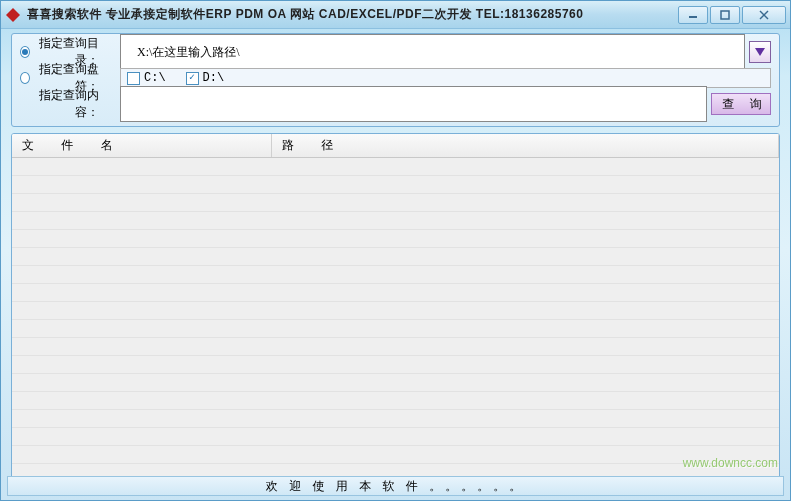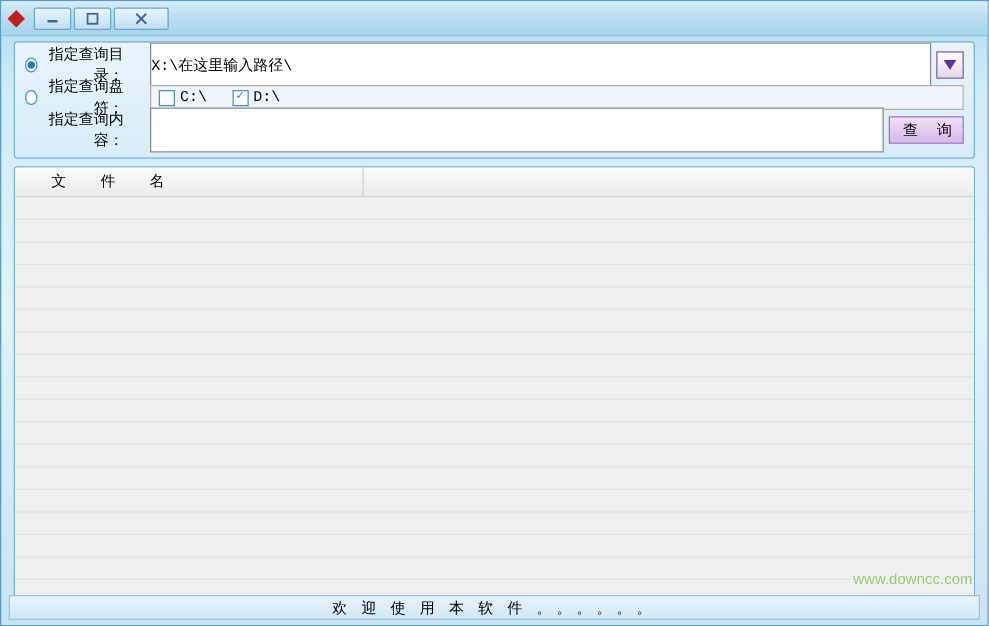--- a/index.html
+++ b/index.html
@@ -97,22 +97,22 @@
   width: 6px;
   height: 6px;
   background: #2a7ab8;
   border-radius: 50%;
 }
 .text-input {
   flex: 1;
   height: 36px;
   border: 1px solid #888;
   background: #fff;
-  padding: 0 0;
-  font-family: Liberation Mono, monospace;
+  padding: 0 16px;
+  font-family: Liberation Serif, serif;
   font-size: 12px;
 }
 .dropdown-btn {
   width: 22px;
   height: 22px;
   background: linear-gradient(to bottom, #fff, #e8d8f0);
   border: 1px solid #8060a0;
   margin-left: 4px;
   display: flex;
   align-items: center;
@@ -170,21 +170,20 @@
   background: linear-gradient(to bottom, #fafafa, #ececec);
   border-bottom: 1px solid #c8c8c8;
 }
 .th {
   border-right: 1px solid #d0d0d0;
   display: flex;
   align-items: center;
   padding: 0 10px;
   color: #000;
   letter-spacing: 12px;
-  margin-left: 19px;
 }
 .th.col1 { width: 260px; }
 .th.col2 { flex: 1; }
 .table-body {
   height: 332px;
   background: #efefef;
 }
 .trow {
   height: 18px;
   border-bottom: 1px solid #e2e2e2;
@@ -229,20 +228,21 @@
 <body>
 
 <div class="window">
 
   <div class="titlebar">
     <span class="titlebar-icon">
       <svg width="14" height="14" viewBox="0 0 14 14">
           <polygon points="7,0 14,7 7,14 0,7" fill="#c02020"></polygon>
         </svg>
     </span>
+    <span class="titlebar-text">喜喜搜索软件    专业承接定制软件ERP PDM OA 网站 CAD/EXCEL/PDF二次开发 TEL:18136285760</span>
     <div class="win-buttons">
       <div class="win-btn">
         <svg width="10" height="10">
             <line x1="1" y1="7" x2="9" y2="7" stroke="#3a6a90" stroke-width="2"></line>
           </svg>
       </div>
       <div class="win-btn">
         <svg width="10" height="10">
             <rect x="1" y="1" width="8" height="8" fill="none" stroke="#3a6a90" stroke-width="1.5"></rect>
           </svg>
@@ -296,20 +296,21 @@
         </div>
         <input class="text-input" type="text" value="" style="">
         <div class="search-btn">查 询</div>
       </div>
 
     </div>
 
     <div class="results-panel">
       <div class="table-head">
         <div class="th col1">文 件 名</div>
+        <div class="th col2">路  径</div>
       </div>
       <div class="table-body">
         <div class="trow"></div>
         <div class="trow"></div>
         <div class="trow"></div>
         <div class="trow"></div>
         <div class="trow"></div>
         <div class="trow"></div>
         <div class="trow"></div>
         <div class="trow"></div>

